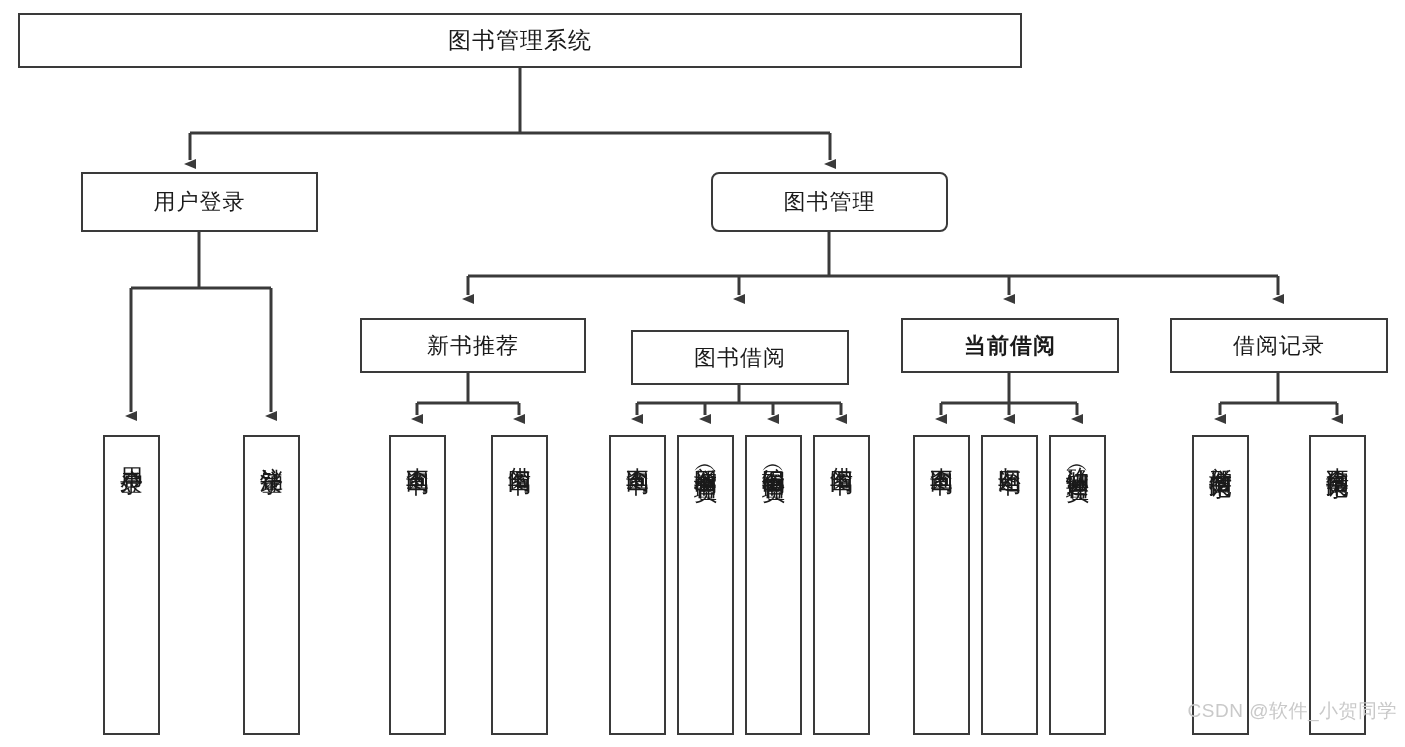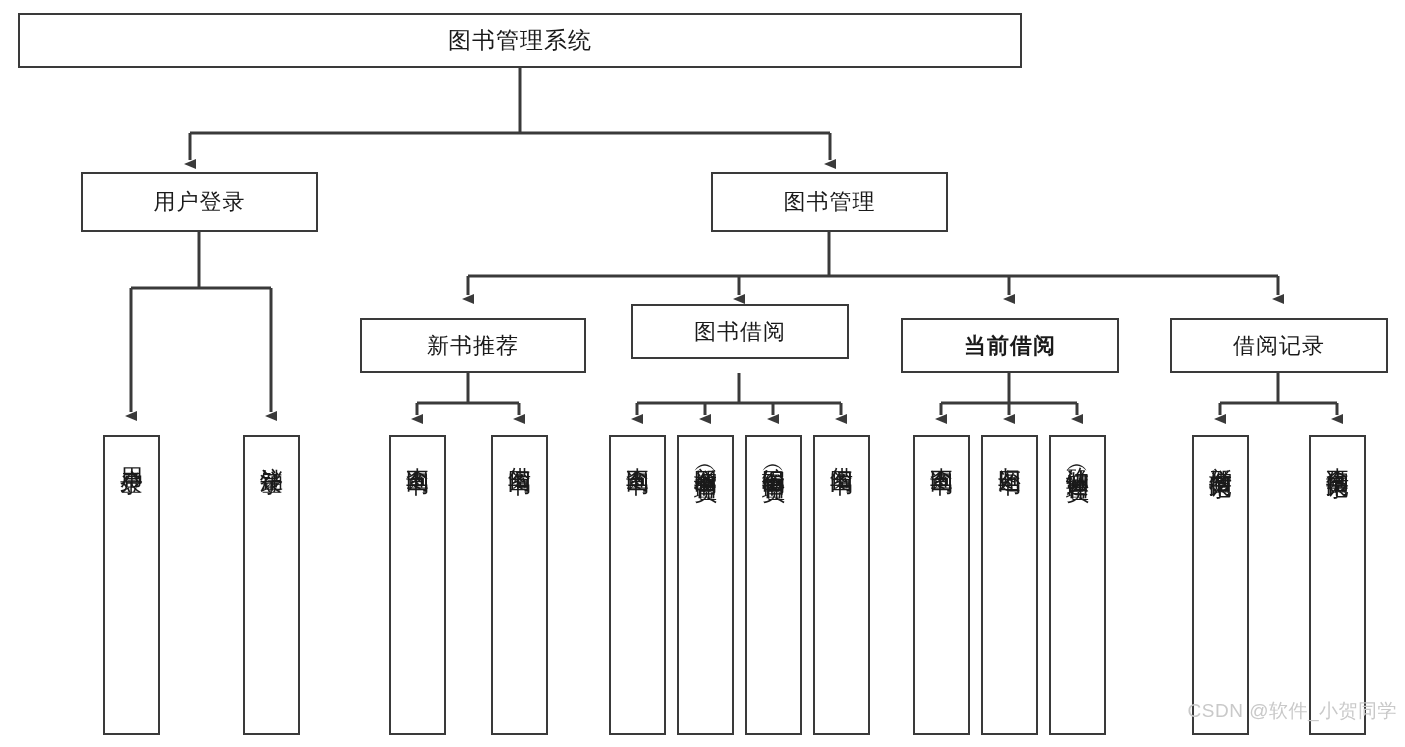--- a/index.html
+++ b/index.html
@@ -123,28 +123,28 @@
     </g>
   </svg>
 
   <div class="node root" style="left:18px; top:13px; width:1004px; height:55px;">
     <span class="label">图书管理系统</span>
   </div>
 
   <div class="node level2" style="left:81px; top:172px; width:237px; height:60px;">
     <span class="label">用户登录</span>
   </div>
-  <div class="node level2" style="left:711px; top:172px; width:237px; height:60px;">
+  <div class="node level2" style="left:711px; top:172px; width:237px; height:60px;border-radius:8px;">
     <span class="label">图书管理</span>
   </div>
 
   <div class="node level2" style="left:360px; top:318px; width:226px; height:55px;">
     <span class="label">新书推荐</span>
   </div>
-  <div class="node level2" style="left:631px; top:304px; width:218px; height:55px;text-align:right;">
+  <div class="node level2" style="left:631px; top:330px; width:218px; height:55px;text-align:right;">
     <span class="label">图书借阅</span>
   </div>
   <div class="node level2" style="left:901px; top:318px; width:218px; height:55px;font-weight:bold;">
     <span class="label">当前借阅</span>
   </div>
   <div class="node level2" style="left:1170px; top:318px; width:218px; height:55px;">
     <span class="label">借阅记录</span>
   </div>
 
   <div class="node leaf" style="left:103px; top:435px; width:57px; height:300px;">

